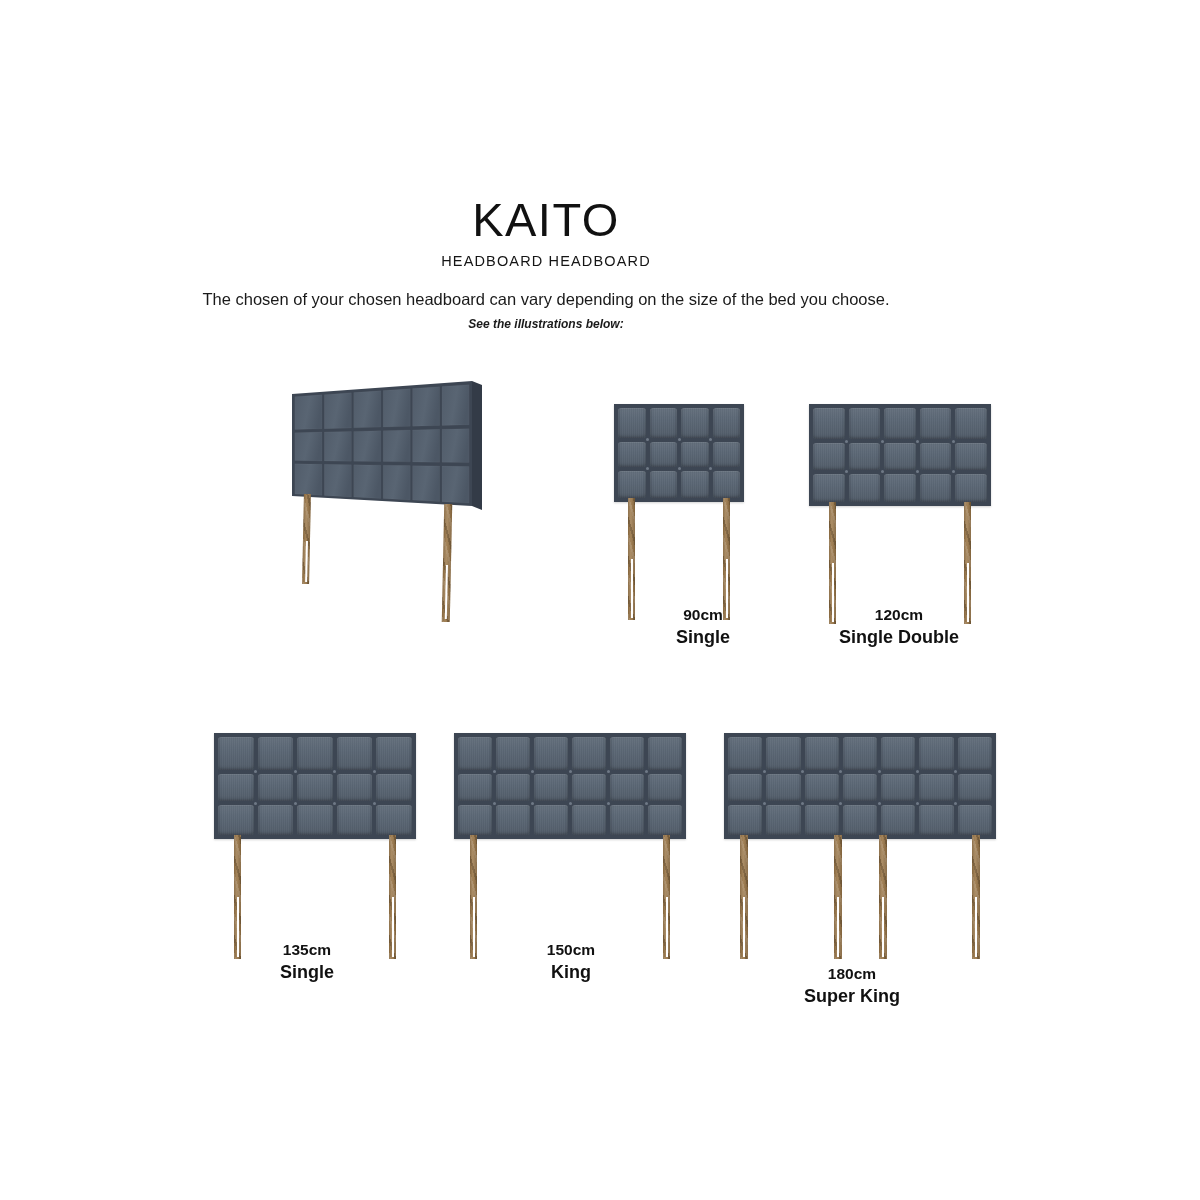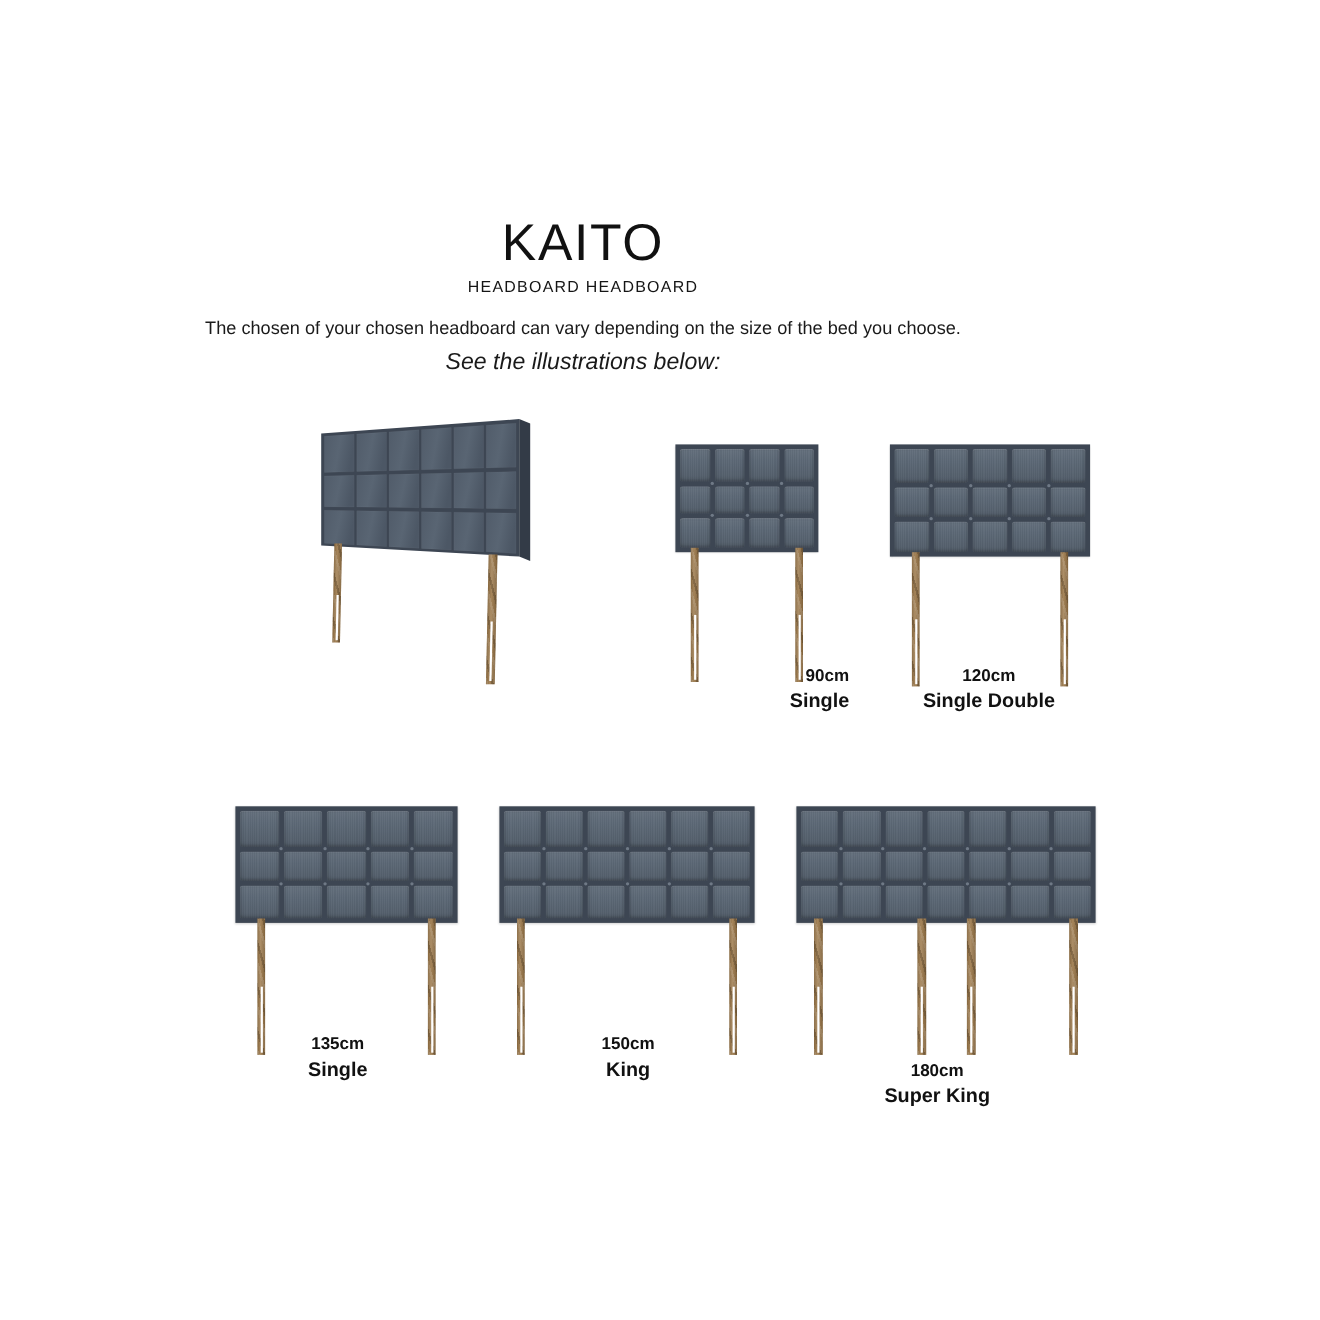--- a/index.html
+++ b/index.html
@@ -12,21 +12,21 @@
     height: 1200px;
     position: relative;
     font-family: "Liberation Sans", sans-serif;
     color: #1a1a1a;
     overflow: hidden;
   }
 
   
   #header {
     position: absolute;
-    left: 0;
+    left: 16px;
     top: 196px;
     width: 1060px;
     text-align: center;
   }
   #product-title {
     font-size: 47px;
     font-weight: 400;
     letter-spacing: 1.5px;
     line-height: 1.02;
     margin: 0;
@@ -39,23 +39,23 @@
     margin: 9px 0 0 0;
     color: #151515;
   }
   #intro-line {
     font-size: 16.5px;
     font-weight: 400;
     margin: 21px 0 0 0;
     color: #1a1a1a;
   }
   #intro-italic {
-    font-size: 21px;
+    font-size: 12px;
     font-style: italic;
-    font-weight: 400;
+    font-weight: 700;
     margin: 8px 0 0 0;
     color: #1a1a1a;
   }
 
   
   .figure {
     position: absolute;
   }
   .hb-wrap {
     position: relative;
@@ -203,21 +203,21 @@
         <div class="dot" style="left: 95px; top: 63.3344px;"></div>
       </div>
       <div class="strut" style="left: 14px; top: 94px; width: 7px; height: 122px;">
         <div class="slot" style="left: 3px; top: 61px; width: 2px; height: 59px;"></div>
       </div>
       <div class="strut" style="left: 109px; top: 94px; width: 7px; height: 122px;">
         <div class="slot" style="left: 3px; top: 61px; width: 2px; height: 59px;"></div>
       </div>
     </div>
 </div>
-<div class="caption" id="cap-single" style="left:574px; top:604px; width:198px;text-align:right;">
+<div class="caption" id="cap-single" style="left:604px; top:604px; width:198px;">
   <span class="size">90cm</span>
   <span class="name">Single</span>
 </div>
 
 <div class="figure" id="fig-small-double" style="left:809px; top:404px;">
   <div class="hb-wrap" style="width: 182px; height: 224px;">
       <div class="board" style="width: 182px; height: 102px; padding: 4px; gap: 4px; grid-template-columns: repeat(5, 1fr); grid-template-rows: 1.18fr 1fr 1.08fr;">
         <div class="cell"></div>
         <div class="cell"></div>
         <div class="cell"></div>

